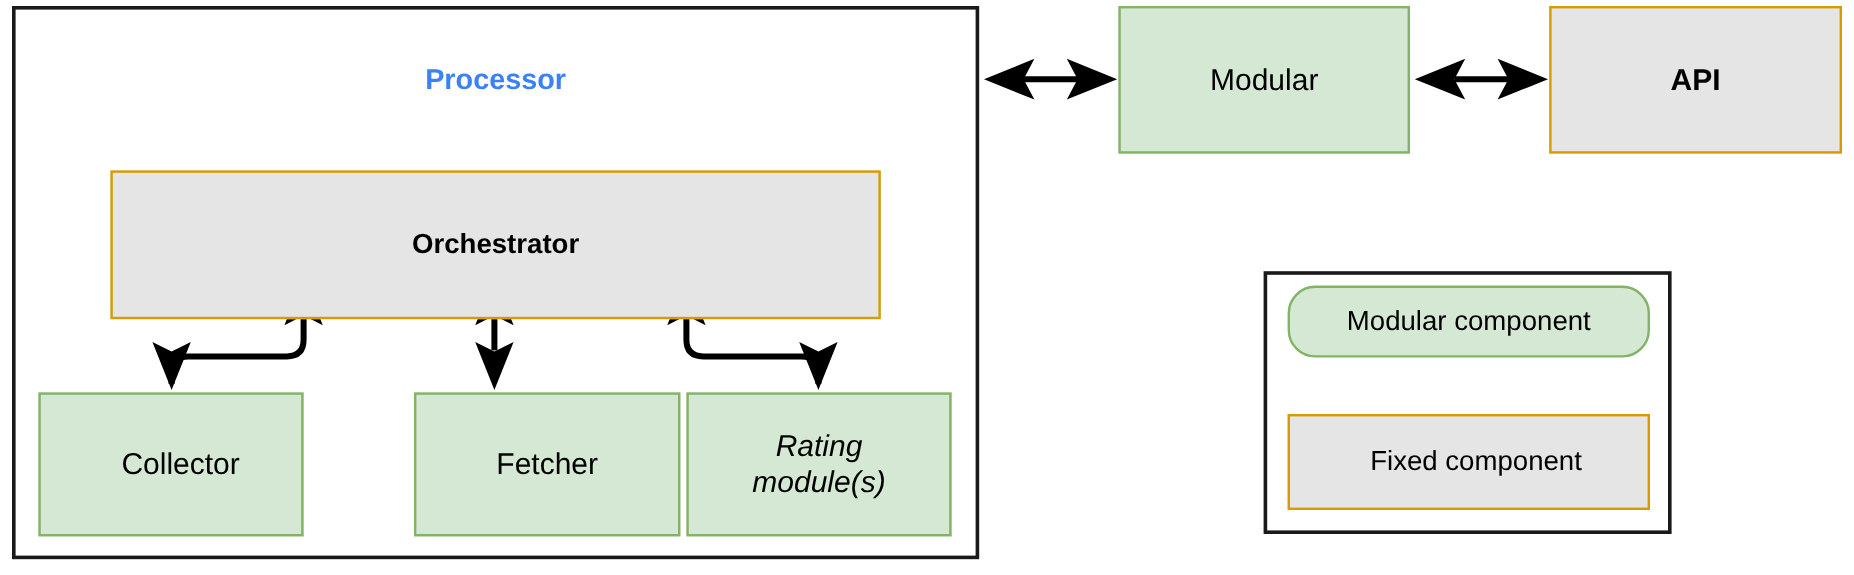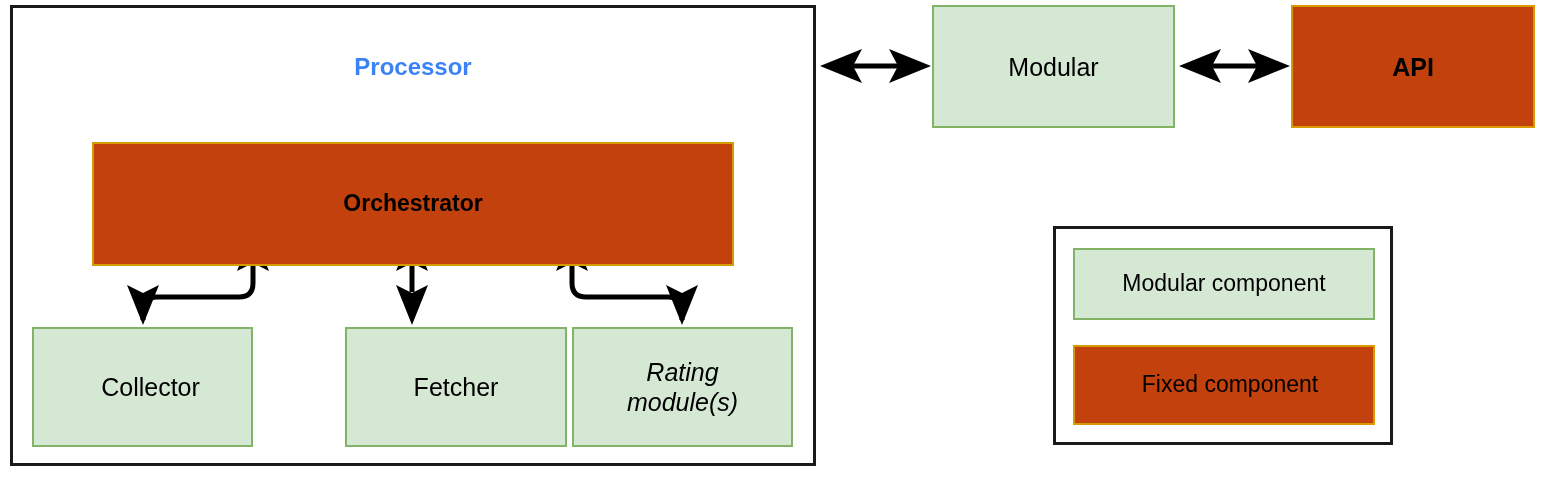--- a/index.html
+++ b/index.html
@@ -29,21 +29,21 @@
   }
   .container-box {
     background: #ffffff;
     border: 3px solid #1a1a1a;
   }
   .modular {
     background: #d5e8d4;
     border: 2px solid #82b366;
   }
   .fixed {
-    background: #c2410c;
+    background: #e5e5e5;
     border: 2px solid #d79b00;
     text-align: right;
   }
   .label-bold {
     font-weight: bold;
   }
   .group-title {
     position: absolute;
     text-align: center;
     font-weight: bold;
@@ -119,17 +119,17 @@
   <div class="box modular" id="node-fetcher" style="left: 301px; top: 327px; width: 222px; height: 120px; font-size: 25px; margin-left: 44px;">Fetcher</div>
 
   <div class="box modular" id="node-rating-modules" style="left: 572px; top: 327px; width: 221px; height: 120px; font-size: 25px; padding: 0px 18px; font-style: italic;">Rating module(s)</div>
 
   <div class="box modular" id="node-storage" style="left: 932px; top: 5px; width: 243px; height: 123px; font-size: 25px;">Modular</div>
 
   <div class="box fixed label-bold" id="node-api" style="left: 1291px; top: 5px; width: 244px; height: 123px; font-size: 25px;">API</div>
 
   <div class="box container-box" id="legend-box" style="left: 1053px; top: 226px; width: 340px; height: 219px;"></div>
 
-  <div class="box modular" id="legend-modular" style="left: 1073px; top: 248px; width: 302px; height: 72px; font-size: 23px;">Modular component</div>
+  <div class="box modular" id="legend-modular" style="left: 1073px; top: 238px; width: 302px; height: 60px; font-size: 23px; border-radius: 23px;">Modular component</div>
 
   <div class="box fixed" id="legend-fixed" style="left: 1073px; top: 345px; width: 302px; height: 80px; font-size: 23px; padding-left: 12px;">Fixed component</div>
 
 </div>
 
 </body></html>

